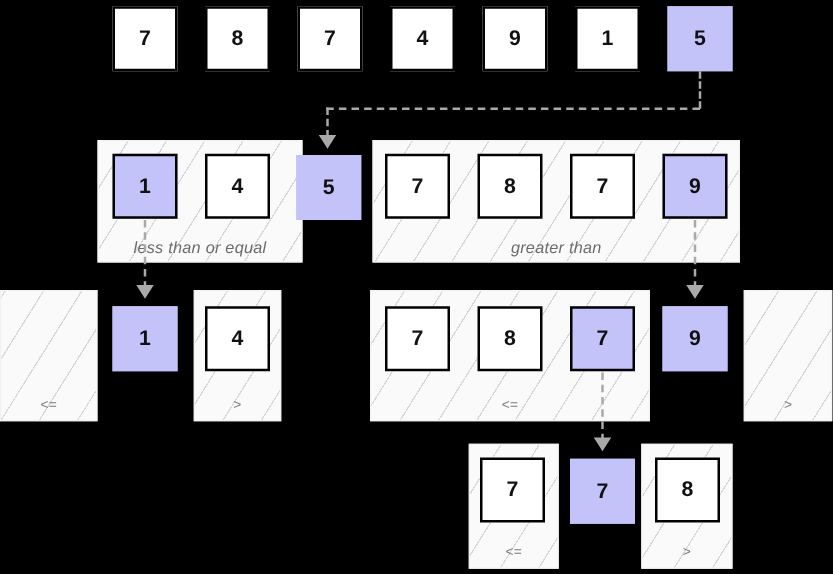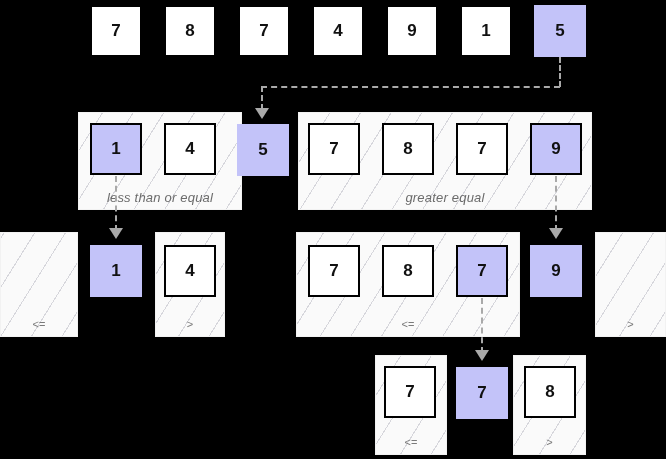--- a/index.html
+++ b/index.html
@@ -107,21 +107,21 @@
 
   <div class="group" style="left:78px; top:112px; width:164px; height:98px;">
     <span class="group-label">less than or equal</span>
   </div>
   <div class="cell pivot outlined" style="left:90px;  top:123px;">1</div>
   <div class="cell" style="left:164px; top:123px;">4</div>
 
   <div class="cell pivot" style="left:237px; top:124px;">5</div>
 
   <div class="group" style="left:298px; top:112px; width:294px; height:98px;">
-    <span class="group-label">greater equal</span>
+    <span class="group-label">greater than</span>
   </div>
   <div class="cell" style="left:308px; top:123px;">7</div>
   <div class="cell" style="left:382px; top:123px;">8</div>
   <div class="cell" style="left:456px; top:123px;">7</div>
   <div class="cell pivot outlined" style="left:530px; top:123px;">9</div>
 
   <div class="vline" style="left:115px; top:176px; height:55px;"></div>
   <div class="arrowhead" style="left:109px; top:228px;"></div>
 
   <div class="vline" style="left:555px; top:176px; height:55px;"></div>

